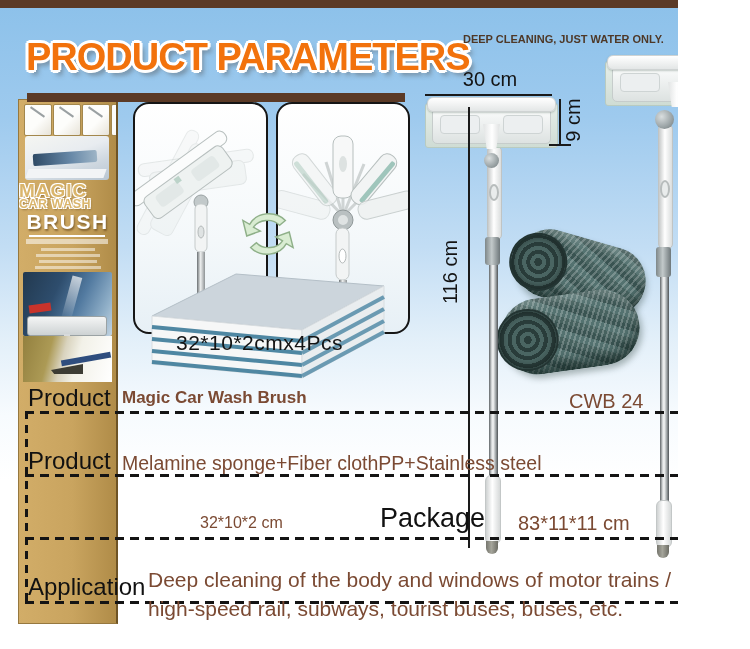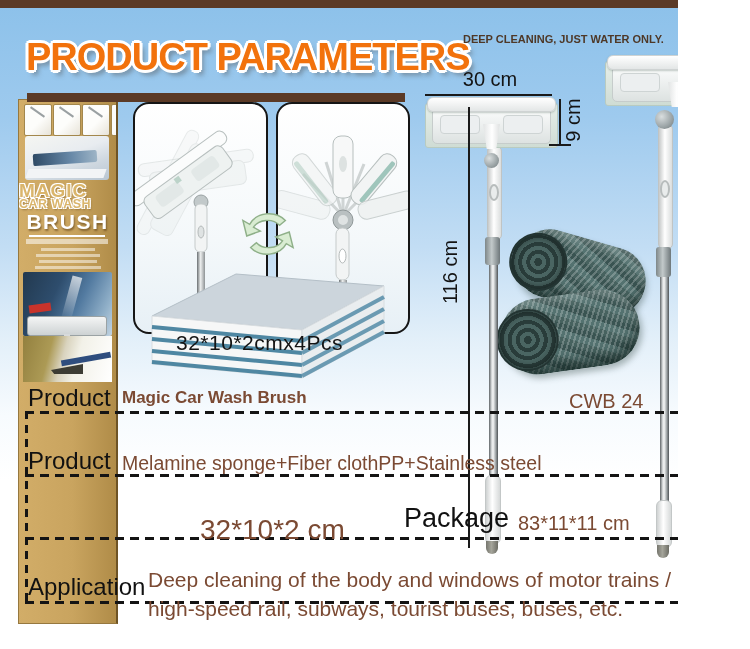--- a/index.html
+++ b/index.html
@@ -301,21 +301,21 @@
   <div class="a dash-h" style="left:25px;top:601px;width:692px"></div>
   <div class="a dash-v" style="left:25px;top:411px;height:193px"></div>
 
   <div class="a lbl" style="left:28px;top:384px">Product</div>
   <div class="a val" style="left:122px;top:388px;font-size:17px;font-weight:bold">Magic Car Wash Brush</div>
   <div class="a val" style="left:569px;top:390px;font-size:20px">CWB 24</div>
 
   <div class="a lbl" style="left:28px;top:447px">Product</div>
   <div class="a val" style="left:122px;top:452px;font-size:19.5px">Melamine sponge+Fiber clothPP+Stainless steel</div>
 
-  <div class="a val" style="left:200px;top:514px;font-size:28px">32*10*2 cm</div>
-  <div class="a lbl" style="left:404px;top:503px;font-size:27px">Package</div>
+  <div class="a val" style="left:200px;top:514px;font-size:16px">32*10*2 cm</div>
+  <div class="a lbl" style="left:380px;top:503px;font-size:27px">Package</div>
   <div class="a val" style="left:518px;top:512px;font-size:20px">83*11*11 cm</div>
 
   <div class="a lbl" style="left:28px;top:573px">Application</div>
   <div class="a val" style="left:148px;top:568px;font-size:21px">Deep cleaning of  the body and windows of motor trains /</div>
   <div class="a val" style="left:148px;top:597px;font-size:21px">high-speed rail, subways, tourist buses, buses, etc.</div>
 
 </div>
 
 </body></html>

